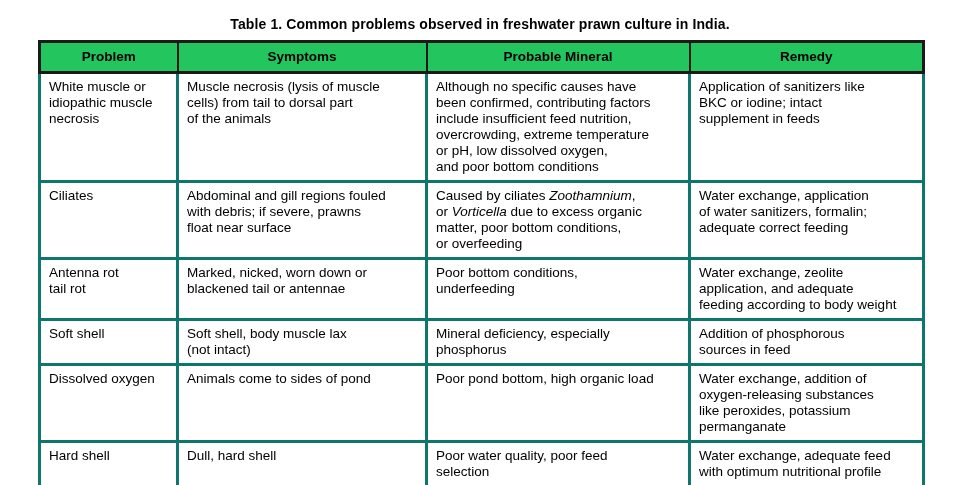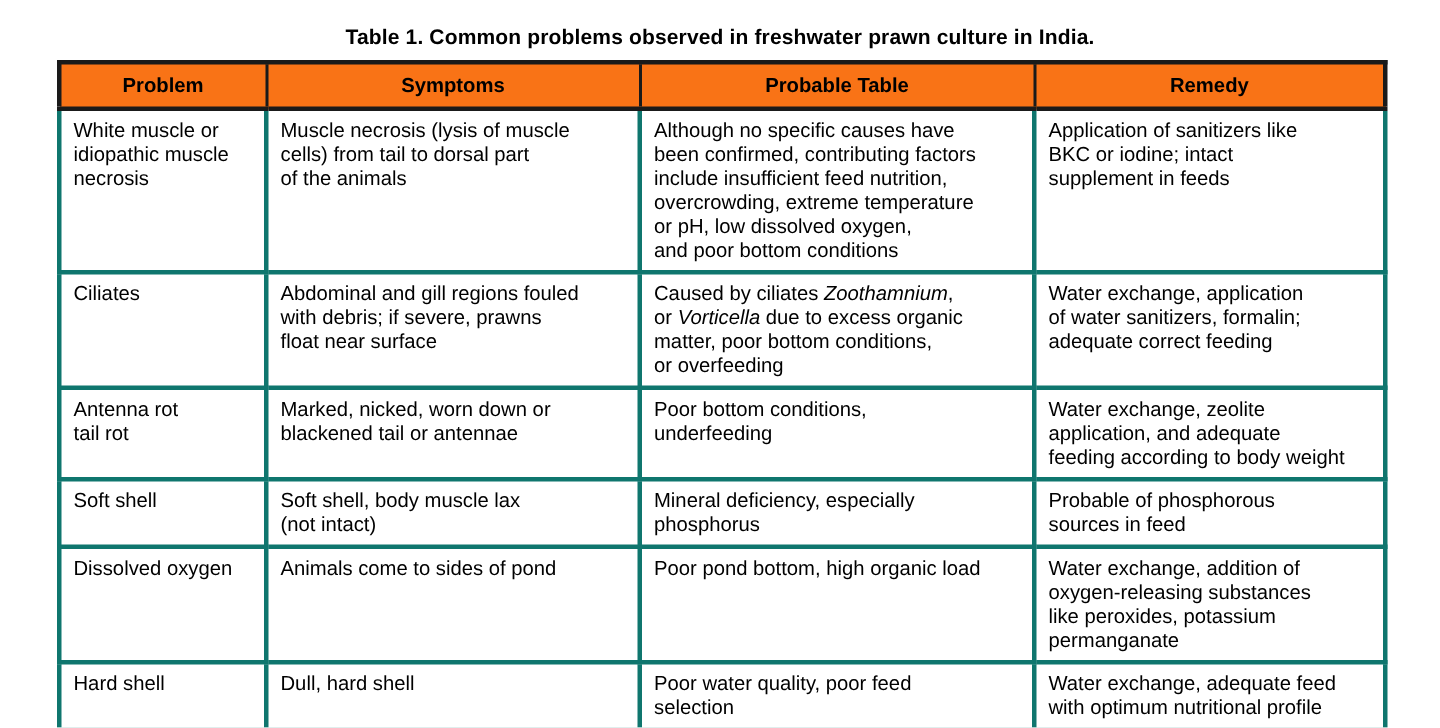--- a/index.html
+++ b/index.html
@@ -37,21 +37,21 @@
     left: 38px;
     border-collapse: collapse;
     table-layout: fixed;
     border: 3px solid #1a1a1a;
   }
   col.c1 { width: 138px; }
   col.c2 { width: 249px; }
   col.c3 { width: 263px; }
   col.c4 { width: 234px; }
   .ptable th {
-    background: #f97316;
+    background: #22c55e;
     border: 2px solid #1a1a1a;
     border-bottom: 3px solid #1a1a1a;
     font-size: 13.5px;
     font-weight: bold;
     text-align: center;
     padding: 6px 4px;
     line-height: 16px;
   }
   .ptable td {
     border: 3px solid #0f766e;
@@ -75,21 +75,21 @@
     <colgroup>
       <col class="c1">
         <col class="c2">
         <col class="c3">
         <col class="c4">
     </colgroup>
     <thead>
       <tr id="head-row">
           <th>Problem</th>
           <th>Symptoms</th>
-          <th>Probable Table</th>
+          <th>Probable Mineral</th>
           <th>Remedy</th>
         </tr>
     </thead>
     <tbody id="body-rows">
         <tr>
           <td><span>White muscle or
 idiopathic muscle
 necrosis</span></td>
           <td><span>Muscle necrosis (lysis of muscle
 cells) from tail to dorsal part
@@ -127,21 +127,21 @@
           <td><span>Water exchange, zeolite
 application, and adequate
 feeding according to body weight</span></td>
         </tr>
         <tr>
           <td><span>Soft shell</span></td>
           <td><span>Soft shell, body muscle lax
 (not intact)</span></td>
           <td><span>Mineral deficiency, especially
 phosphorus</span></td>
-          <td><span>Probable of phosphorous
+          <td><span>Addition of phosphorous
 sources in feed</span></td>
         </tr>
         <tr>
           <td><span>Dissolved oxygen</span></td>
           <td><span>Animals come to sides of pond</span></td>
           <td><span>Poor pond bottom, high organic load</span></td>
           <td><span>Water exchange, addition of
 oxygen-releasing substances
 like peroxides, potassium
 permanganate</span></td>

